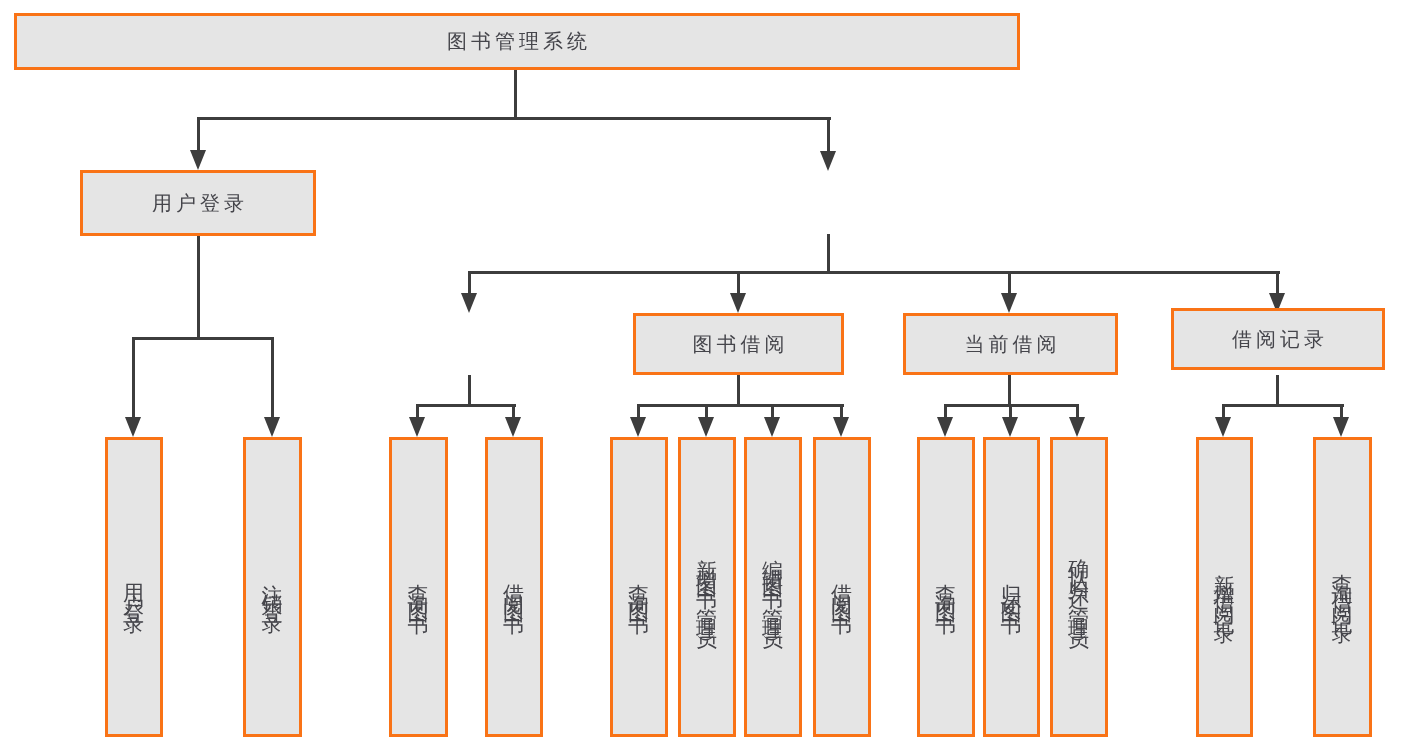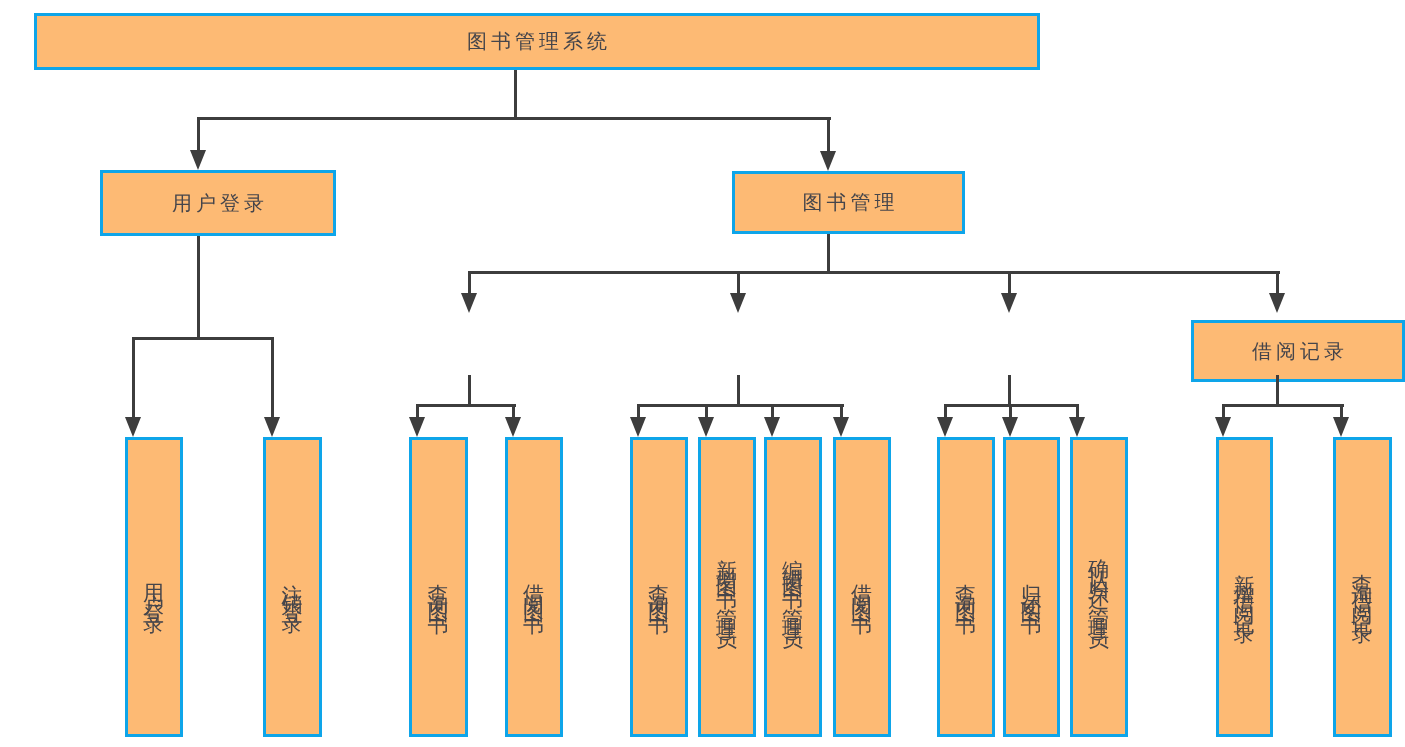--- a/index.html
+++ b/index.html
@@ -7,26 +7,25 @@
     position: relative;
     width: 1405px;
     height: 747px;
     background: #ffffff;
     overflow: hidden;
     font-family: "Liberation Sans", sans-serif;
   }
   .box {
     position: absolute;
     box-sizing: border-box;
-    border: 3px solid #0ea5e9;
-    background: #fdba74;
+    border: 3px solid #f97316;
+    background: #e5e5e5;
     display: flex;
     align-items: center;
     justify-content: center;
-    margin-left: 20px;
   }
   .hlabel {
     font-size: 20px;
     letter-spacing: 4px;
     color: #45454b;
     white-space: nowrap;
     text-indent: 4px; 
   }
   .vtext {
     writing-mode: vertical-rl;
@@ -70,43 +69,46 @@
   <div class="line" style="left:514px; top:70px; width:3px; height:48px;"></div>
   <div class="line" style="left:197px; top:117px; width:634px; height:3px;"></div>
   <div class="line" style="left:197px; top:117px; width:3px; height:33px;"></div>
   <div class="arrow" style="left:190px; top:150px;"></div>
   <div class="line" style="left:827px; top:117px; width:3px; height:34px;"></div>
   <div class="arrow" style="left:820px; top:151px;"></div>
 
   <div class="box" style="left:80px; top:170px; width:236px; height:66px;">
     <span class="hlabel">用户登录</span>
   </div>
-  <div class="box" style="left:712px; top:171px; width:233px; height:63px;">
-    <span class="hlabel">图书管理</span>
-  </div>
 
   <div class="line" style="left:197px; top:236px; width:3px; height:102px;"></div>
   <div class="line" style="left:133px; top:337px; width:141px; height:3px;"></div>
   <div class="line" style="left:132px; top:337px; width:3px; height:80px;"></div>
   <div class="arrow" style="left:125px; top:417px;"></div>
   <div class="line" style="left:271px; top:337px; width:3px; height:80px;"></div>
   <div class="arrow" style="left:264px; top:417px;"></div>
 
   <div class="line" style="left:827px; top:234px; width:3px; height:38px;"></div>
   <div class="line" style="left:468px; top:271px; width:812px; height:3px;"></div>
   <div class="line" style="left:468px; top:271px; width:3px; height:22px;"></div>
   <div class="arrow" style="left:461px; top:293px;"></div>
   <div class="line" style="left:737px; top:271px; width:3px; height:22px;"></div>
   <div class="arrow" style="left:730px; top:293px;"></div>
   <div class="line" style="left:1008px; top:271px; width:3px; height:22px;"></div>
   <div class="arrow" style="left:1001px; top:293px;"></div>
   <div class="line" style="left:1276px; top:271px; width:3px; height:22px;"></div>
   <div class="arrow" style="left:1269px; top:293px;"></div>
 
-  <div class="box" style="left:1171px; top:320px; width:214px; height:62px;">
+  <div class="box" style="left:633px; top:313px; width:211px; height:62px;">
+    <span class="hlabel">图书借阅</span>
+  </div>
+  <div class="box" style="left:903px; top:313px; width:215px; height:62px;">
+    <span class="hlabel">当前借阅</span>
+  </div>
+  <div class="box" style="left:1171px; top:308px; width:214px; height:62px;">
     <span class="hlabel">借阅记录</span>
   </div>
 
   <div class="line" style="left:468px; top:375px; width:3px; height:30px;"></div>
   <div class="line" style="left:416px; top:404px; width:100px; height:3px;"></div>
   <div class="line" style="left:416px; top:404px; width:3px; height:13px;"></div>
   <div class="arrow" style="left:409px; top:417px;"></div>
   <div class="line" style="left:512px; top:404px; width:3px; height:13px;"></div>
   <div class="arrow" style="left:505px; top:417px;"></div>
 

